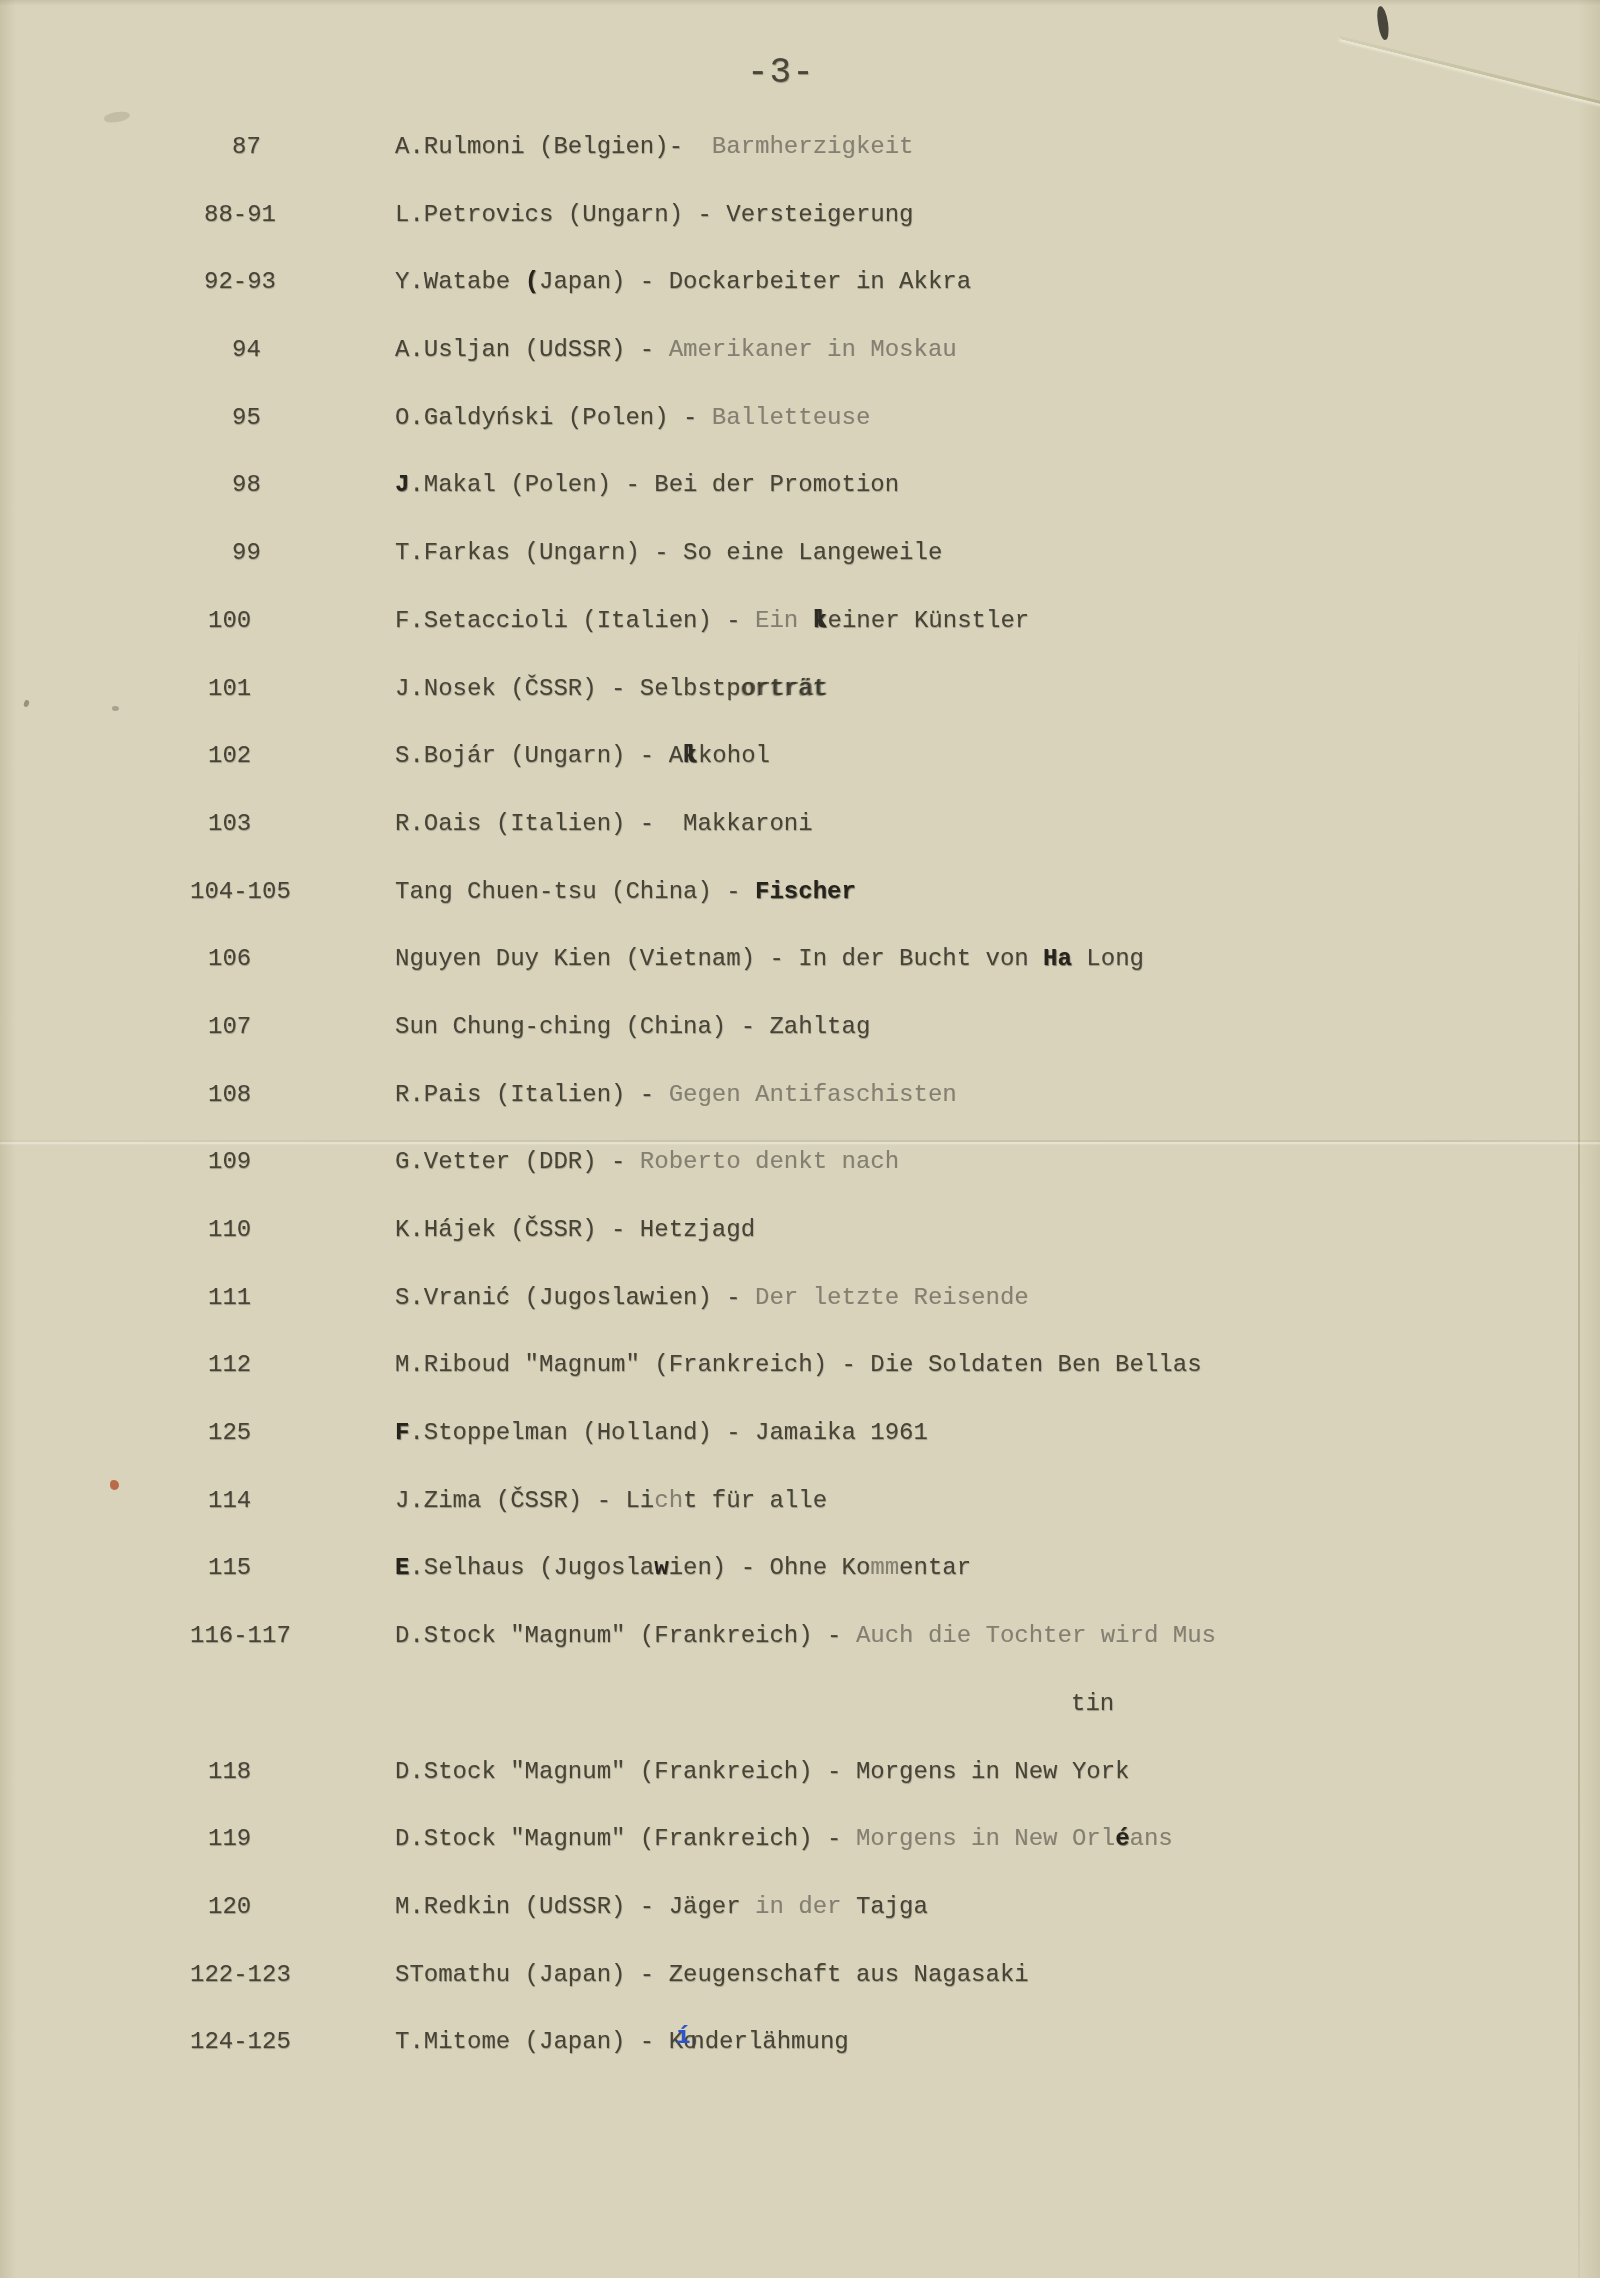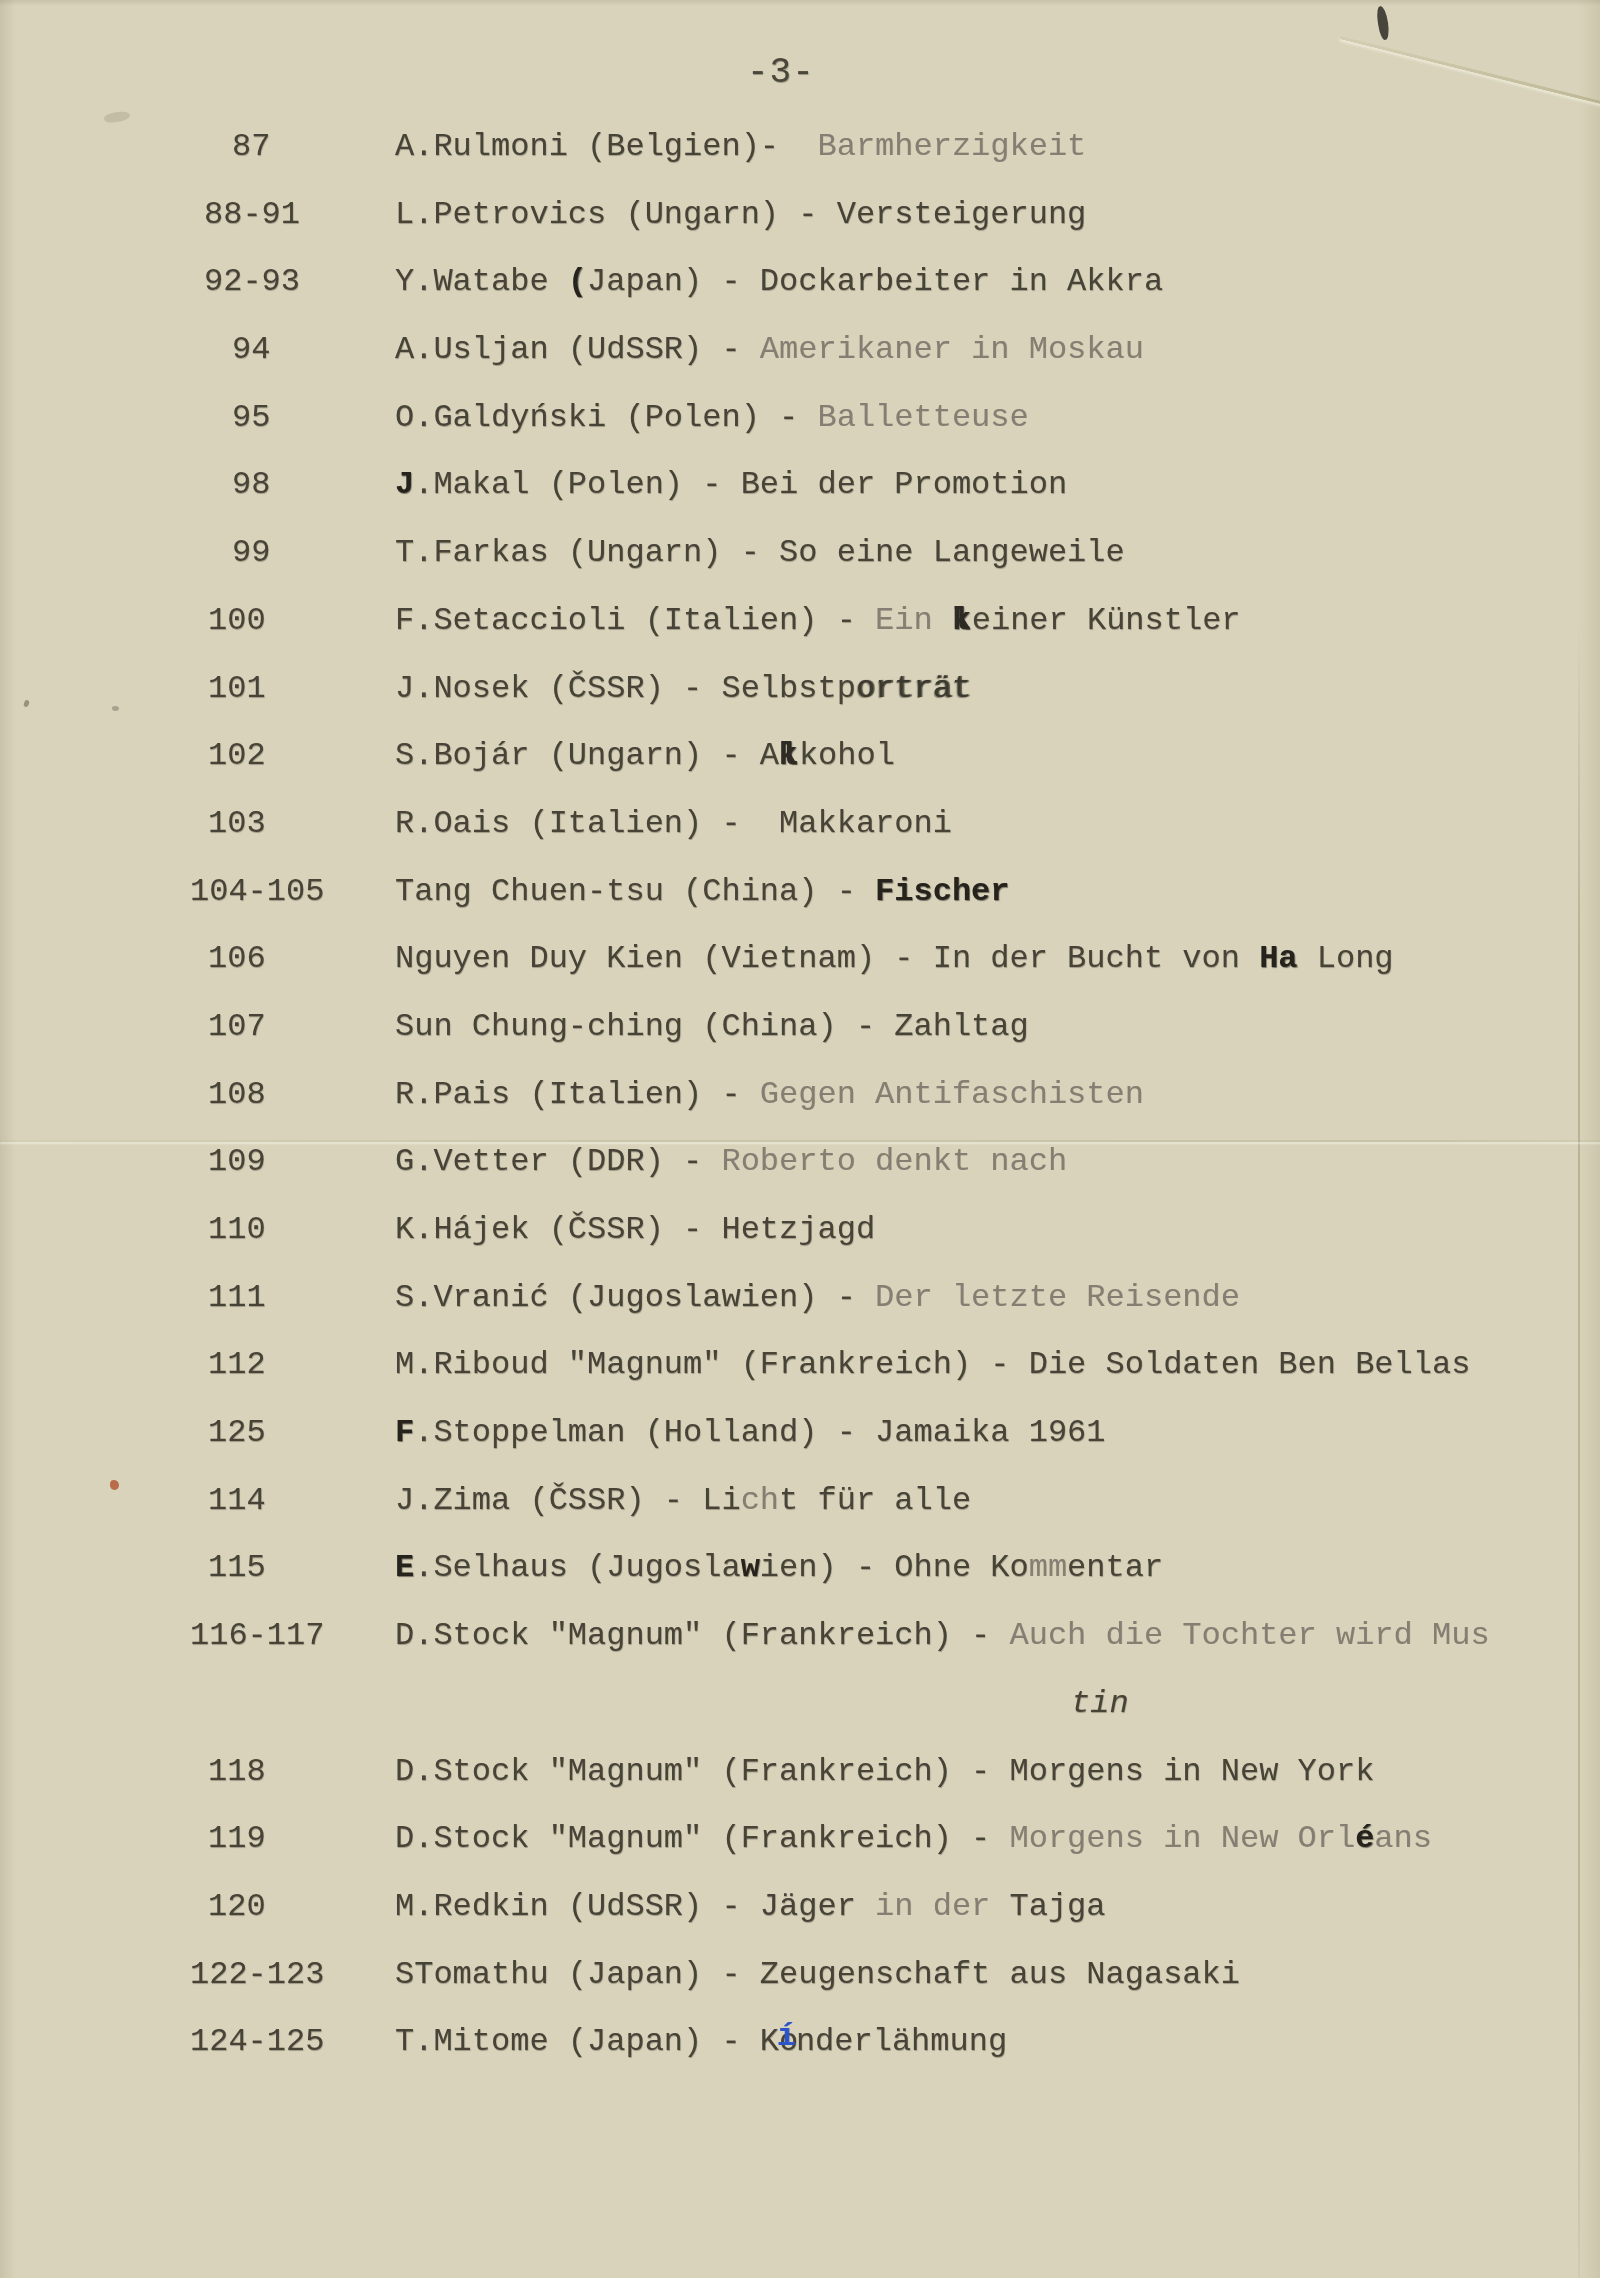--- a/index.html
+++ b/index.html
@@ -36,21 +36,21 @@
     font-size:36px;line-height:42px;
     color:#4a463a;letter-spacing:1px;
     text-shadow:0.6px 0.6px 0.7px rgba(74,70,58,0.45);
   }
   #entries{position:absolute;left:0;top:125px;width:1600px;}
   .row{
     height:67.7px;
     padding-left:190px;
     box-sizing:border-box;
     white-space:pre;
-    font-size:32px;line-height:44px;
+    font-size:24px;line-height:44px;
     color:#474337;
     text-shadow:0.5px 0.5px 0.7px rgba(70,66,55,0.38);
   }
   .nr{display:inline-block;width:205px;box-sizing:border-box;vertical-align:top;}
   .tx{vertical-align:top;}
   .faint{color:#847f72;text-shadow:0.4px 0.4px 0.6px rgba(132,127,114,0.3);}
   .bold{color:#26231d;font-weight:bold;text-shadow:0.8px 0.6px 0.9px rgba(38,35,29,0.55);}
   .smear{color:#3c392f;text-shadow:1.6px 0.4px 1px rgba(60,57,47,0.85), -1px 0.6px 1px rgba(60,57,47,0.5);}
   .ot{letter-spacing:-0.62em;margin-right:0.62em;color:#2e2b24;font-weight:bold;
       text-shadow:0.8px 0.6px 0.9px rgba(38,35,29,0.5);}
@@ -88,21 +88,21 @@
       <div class="row"><span class="nr" style="padding-left: 18px;">107</span><span class="tx"><span>Sun Chung-ching (China) - Zahltag</span></span></div>
       <div class="row"><span class="nr" style="padding-left: 18px;">108</span><span class="tx"><span>R.Pais (Italien) - </span><span class="faint">Gegen Antifaschisten</span></span></div>
       <div class="row"><span class="nr" style="padding-left: 18px;">109</span><span class="tx"><span>G.Vetter (DDR) - </span><span class="faint">Roberto denkt nach</span></span></div>
       <div class="row"><span class="nr" style="padding-left: 18px;">110</span><span class="tx"><span>K.Hájek (ČSSR) - </span><span>Hetzjagd</span></span></div>
       <div class="row"><span class="nr" style="padding-left: 18px;">111</span><span class="tx"><span>S.Vranić (Jugoslawien) - </span><span class="faint">Der letzte Reisende</span></span></div>
       <div class="row"><span class="nr" style="padding-left: 18px;">112</span><span class="tx"><span>M.Riboud "Magnum" (Frankreich) - Die Soldaten Ben Bellas</span></span></div>
       <div class="row"><span class="nr" style="padding-left: 18px;">125</span><span class="tx"><span class="bold">F</span><span>.Stoppelman (Holland) - Jamaika 1961</span></span></div>
       <div class="row"><span class="nr" style="padding-left: 18px;">114</span><span class="tx"><span>J.Zima (ČSSR) - Li</span><span class="faint">ch</span><span>t für alle</span></span></div>
       <div class="row"><span class="nr" style="padding-left: 18px;">115</span><span class="tx"><span class="bold">E</span><span>.Selhaus (Jugosla</span><span class="bold">w</span><span>ien) - Ohne Ko</span><span class="faint">mm</span><span>entar</span></span></div>
       <div class="row"><span class="nr" style="padding-left: 0px;">116-117</span><span class="tx"><span>D.Stock "Magnum" (Frankreich) - </span><span class="faint">Auch die Tochter wird Mus</span></span></div>
-      <div class="row" style="padding-left: 1071px; font-style: italic;"><span class="tx"><span>tin</span></span></div>
+      <div class="row" style="padding-left: 1071px;"><span class="tx"><span>tin</span></span></div>
       <div class="row"><span class="nr" style="padding-left: 18px;">118</span><span class="tx"><span>D.Stock "Magnum" (Frankreich) - Morgens in New York</span></span></div>
       <div class="row"><span class="nr" style="padding-left: 18px;">119</span><span class="tx"><span>D.Stock "Magnum" (Frankreich) - </span><span class="faint">Morgens in New Orl</span><span class="bold">é</span><span class="faint">ans</span></span></div>
       <div class="row"><span class="nr" style="padding-left: 18px;">120</span><span class="tx"><span>M.Redkin (UdSSR) - Jäger </span><span class="faint">in der </span><span>Tajga</span></span></div>
       <div class="row"><span class="nr" style="padding-left: 0px;">122-123</span><span class="tx"><span>STomathu (Japan) - Zeugenschaft aus Nagasaki</span></span></div>
       <div class="row"><span class="nr" style="padding-left: 0px;">124-125</span><span class="tx"><span>T.Mitome (Japan) - K</span><span>o</span><span class="blue">í</span><span>nderlähmung</span></span></div>
     </div>
 <div class="mark" style="left: 1378px; top: 6px; width: 10px; height: 34px; background: rgba(47, 44, 38, 0.85); transform: rotate(-8deg);"></div>
     <div class="mark" style="left: 110px; top: 1480px; width: 9px; height: 10px; background: rgba(176, 82, 46, 0.8); transform: rotate(0deg);"></div>
     <div class="mark" style="left: 24px; top: 700px; width: 5px; height: 7px; background: rgba(110, 105, 90, 0.6); transform: rotate(20deg);"></div>
     <div class="mark" style="left: 112px; top: 706px; width: 7px; height: 5px; background: rgba(120, 115, 100, 0.5); transform: rotate(0deg);"></div>

